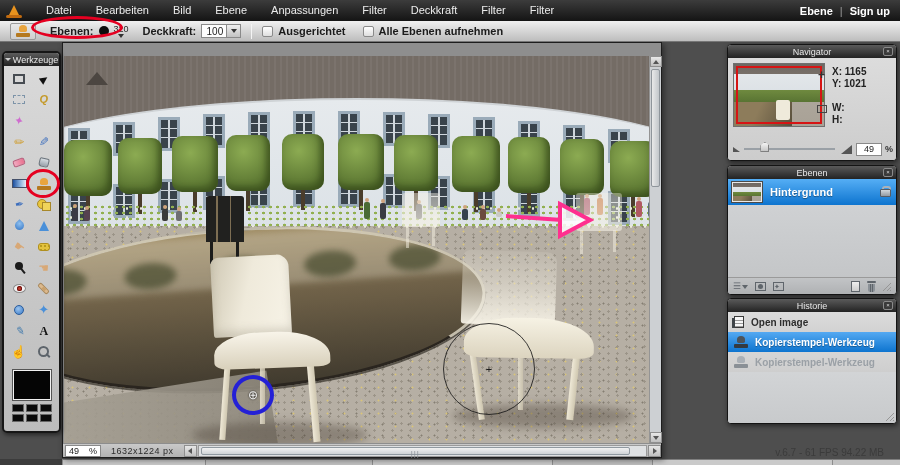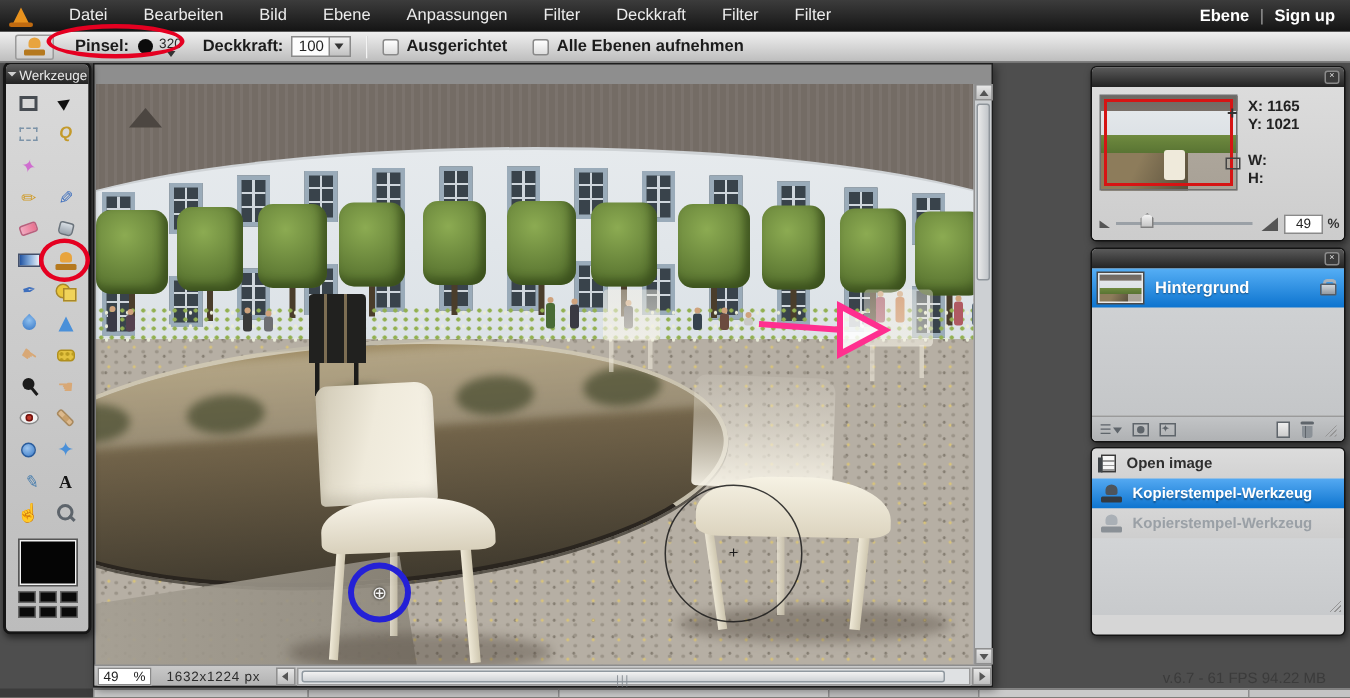--- a/index.html
+++ b/index.html
@@ -34,21 +34,21 @@
     display:flex; align-items:center; justify-content:flex-end; padding:4px 3px; margin-left:5px; width:26px; }
   .dd-btn { width:14px; height:14px; border:1px solid #8a8a8a; border-left:none;
     background:linear-gradient(#efefef,#c2c2c2); display:flex; align-items:center; justify-content:center; }
   .vsep { width:1px; height:15px; background:#9a9a9a; border-right:1px solid #f4f4f4; margin:0 10px; }
   .chk { width:11px; height:11px; background:linear-gradient(#ffffff,#dedede); border:1px solid #8a8a8a; border-radius:2px; margin-right:5px; }
   .chk-label { font-weight:bold; }
   .red-ellipse { position:absolute; border:3px solid #e50021; border-radius:50%; z-index:40; pointer-events:none; }
   #ellipse-brush { left:31px; top:16px; width:92px; height:23px; }
 
   
-  .palette { position:absolute; left:2px; top:41px; width:59px; height:382px; z-index:20;
+  .palette { position:absolute; left:2px; top:51px; width:59px; height:382px; z-index:20;
     background:linear-gradient(#dadada,#bcbcbc); border:2px solid #161616; border-radius:5px; box-shadow:1px 2px 4px rgba(0,0,0,.5); }
   .p-title { height:13px; background:linear-gradient(#5c5c5c,#222); border-radius:3px 3px 0 0;
     color:#e9e9e9; font-size:9px; display:flex; align-items:center; justify-content:center; gap:2px; }
   .p-title .tiny-caret { width:0; height:0; border-left:3px solid transparent; border-right:3px solid transparent; border-top:3px solid #cfcfcf; }
   .tool-grid { display:grid; grid-template-columns:1fr 1fr; padding:2px 3px; }
   .tool { height:21px; display:flex; align-items:center; justify-content:center; cursor:pointer; }
   #ellipse-stamp { left:22px; top:116px; width:34px; height:29px; }
   .swatch-main { width:38px; height:30px; background:#050505; border:1px solid #f2f2f2; outline:1px solid #555; margin:6px auto 4px; }
   .mini-swatches { display:grid; grid-template-columns:repeat(3,12px); gap:2px; justify-content:center; }
   .mini-swatch { width:12px; height:8px; background:#0a0a0a; border:1px solid #666; }
@@ -276,21 +276,21 @@
       <span>Ebene</span>
       <span class="sep">|</span>
       <span>Sign up</span>
     </div>
   </div>
 
   <div class="optionsbar">
     <div class="tool-well">
       <span class="g mk-stamp"></span>
     </div>
-    <span class="ob-label">Pinsel:</span>
+    <span class="ob-label">Ebenen:</span>
     <span class="brush-dot"></span>
     <span class="brush-num">
       <span class="v">320</span>
       <span class="caret"></span>
     </span>
     <span class="ob-label">Deckkraft:</span>
     <span class="val-box">100</span>
     <span class="dd-btn">
         <span class="caret"></span>
       </span>
@@ -554,20 +554,21 @@
           </span>
       </span>
       <span class="hs-btn">
           <span class="tri-rt"></span>
         </span>
     </div>
   </div>
 
   <div class="panel" id="navigator">
     <div class="p-bar">
+      <span class="t">Navigator</span>
       <span class="p-close">×</span>
     </div>
     <div class="nav-body">
       <div class="nav-thumb">
         <div class="nav-rect"></div>
       </div>
       <div class="nav-info">
         <span class="nav-xy-icon">+</span>
         <div><span>X:</span> <span>1165</span></div>
         <div><span>Y:</span> <span>1021</span></div>
@@ -584,20 +585,21 @@
         </span>
         <span class="slope-b"></span>
         <span class="nav-zoom-box">49</span>
         <span class="pct">%</span>
       </div>
     </div>
   </div>
 
   <div class="panel" id="layers">
     <div class="p-bar">
+      <span class="t">Ebenen</span>
       <span class="p-close">×</span>
     </div>
     <div class="layer-row">
       <span class="layer-thumb"></span>
       <span class="layer-name">Hintergrund</span>
       <span class="mk-lock"></span>
     </div>
     <div class="layers-empty"></div>
     <div class="layers-footer">
       <span class="lf-icon">
@@ -607,20 +609,24 @@
       <span class="lf-icon mk-box-circle"></span>
       <span class="lf-icon mk-box-star">✦</span>
       <span style="flex:1"></span>
       <span class="lf-icon mk-newpage"></span>
       <span class="lf-icon mk-trash"></span>
       <span class="grip" style="position:static;"></span>
     </div>
   </div>
 
   <div class="panel" id="history">
+    <div class="p-bar">
+      <span class="t">Historie</span>
+      <span class="p-close">×</span>
+    </div>
     <div class="h-row past">
       <span class="mk-doc"></span>
       <span>Open image</span>
     </div>
     <div class="h-row current">
       <span class="g mk-stamp dark"></span>
       <span>Kopierstempel-Werkzeug</span>
     </div>
     <div class="h-row undone">
       <span class="g mk-stamp gray"></span>

